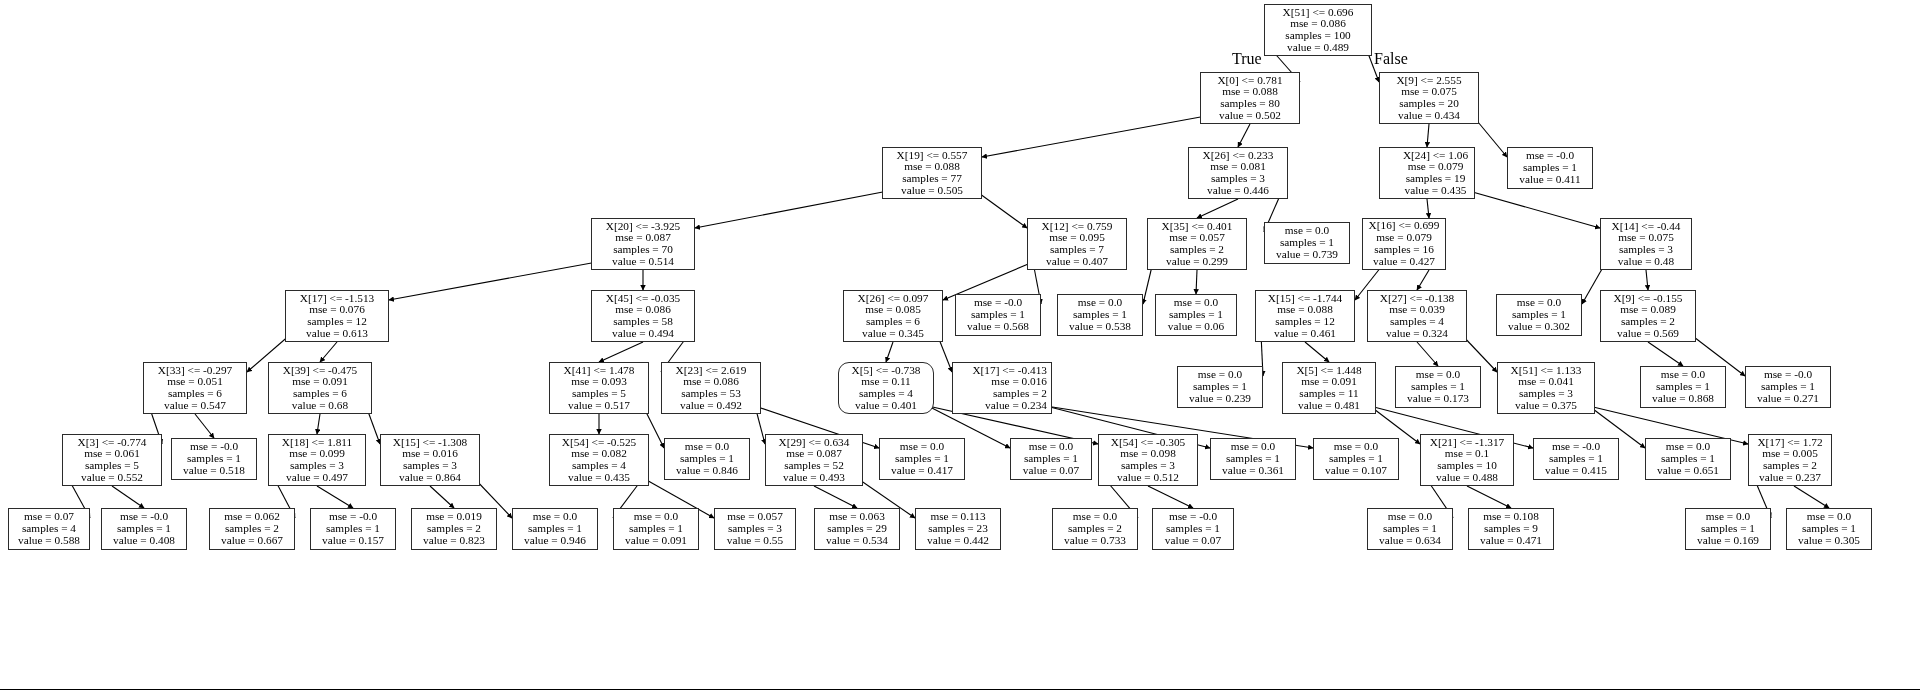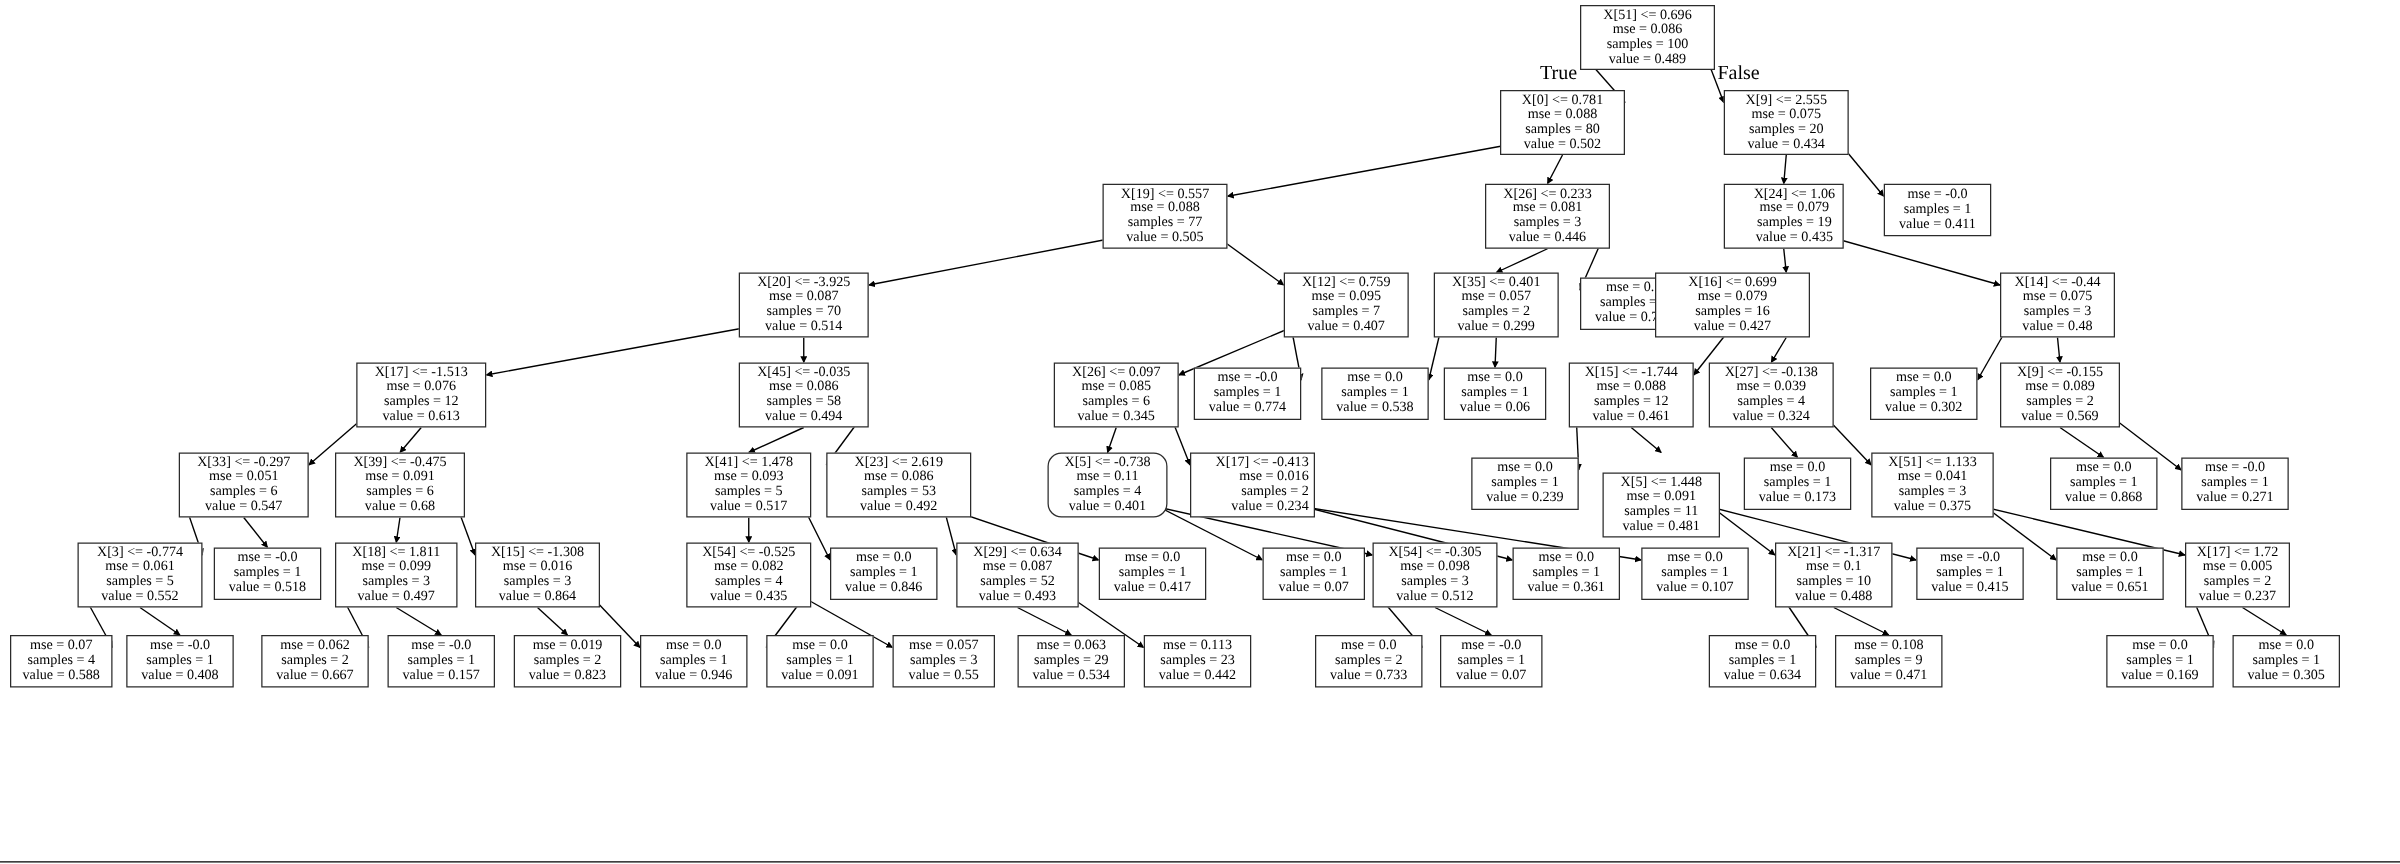--- a/index.html
+++ b/index.html
@@ -193,21 +193,21 @@
         <span class="ln">X[35] &lt;= 0.401</span>
         <span class="ln">mse = 0.057</span>
         <span class="ln">samples = 2</span>
         <span class="ln">value = 0.299</span>
       </div>
       <div class="node" style="left: 1264px; top: 222px; width: 86px; height: 42px;">
         <span class="ln">mse = 0.0</span>
         <span class="ln">samples = 1</span>
         <span class="ln">value = 0.739</span>
       </div>
-      <div class="node" style="left: 1324px; top: 218px; width: 124px; height: 52px;">
+      <div class="node" style="left: 1362px; top: 218px; width: 84px; height: 52px; justify-content: space-between;">
         <span class="ln">X[16] &lt;= 0.699</span>
         <span class="ln">mse = 0.079</span>
         <span class="ln">samples = 16</span>
         <span class="ln">value = 0.427</span>
       </div>
       <div class="node" style="left: 1600px; top: 218px; width: 92px; height: 52px;">
         <span class="ln">X[14] &lt;= -0.44</span>
         <span class="ln">mse = 0.075</span>
         <span class="ln">samples = 3</span>
         <span class="ln">value = 0.48</span>
@@ -226,21 +226,21 @@
       </div>
       <div class="node" style="left: 843px; top: 290px; width: 100px; height: 52px;">
         <span class="ln">X[26] &lt;= 0.097</span>
         <span class="ln">mse = 0.085</span>
         <span class="ln">samples = 6</span>
         <span class="ln">value = 0.345</span>
       </div>
       <div class="node" style="left: 955px; top: 294px; width: 86px; height: 42px;">
         <span class="ln">mse = -0.0</span>
         <span class="ln">samples = 1</span>
-        <span class="ln">value = 0.774</span>
+        <span class="ln">value = 0.568</span>
       </div>
       <div class="node" style="left: 1057px; top: 294px; width: 86px; height: 42px;">
         <span class="ln">mse = 0.0</span>
         <span class="ln">samples = 1</span>
         <span class="ln">value = 0.538</span>
       </div>
       <div class="node" style="left: 1155px; top: 294px; width: 82px; height: 42px;">
         <span class="ln">mse = 0.0</span>
         <span class="ln">samples = 1</span>
         <span class="ln">value = 0.06</span>
@@ -279,21 +279,21 @@
         <span class="ln">mse = 0.091</span>
         <span class="ln">samples = 6</span>
         <span class="ln">value = 0.68</span>
       </div>
       <div class="node" style="left: 549px; top: 362px; width: 100px; height: 52px;">
         <span class="ln">X[41] &lt;= 1.478</span>
         <span class="ln">mse = 0.093</span>
         <span class="ln">samples = 5</span>
         <span class="ln">value = 0.517</span>
       </div>
-      <div class="node" style="left: 661px; top: 362px; width: 116px; height: 52px;">
+      <div class="node" style="left: 661px; top: 362px; width: 100px; height: 52px;">
         <span class="ln">X[23] &lt;= 2.619</span>
         <span class="ln">mse = 0.086</span>
         <span class="ln">samples = 53</span>
         <span class="ln">value = 0.492</span>
       </div>
       <div class="node" style="left: 838px; top: 362px; width: 96px; height: 52px; border-radius: 11px;">
         <span class="ln">X[5] &lt;= -0.738</span>
         <span class="ln">mse = 0.11</span>
         <span class="ln">samples = 4</span>
         <span class="ln">value = 0.401</span>
@@ -302,21 +302,21 @@
         <span class="ln">X[17] &lt;= -0.413</span>
         <span class="ln">mse = 0.016</span>
         <span class="ln">samples = 2</span>
         <span class="ln">value = 0.234</span>
       </div>
       <div class="node" style="left: 1177px; top: 366px; width: 86px; height: 42px;">
         <span class="ln">mse = 0.0</span>
         <span class="ln">samples = 1</span>
         <span class="ln">value = 0.239</span>
       </div>
-      <div class="node" style="left: 1282px; top: 362px; width: 94px; height: 52px; margin-top: 16px;">
+      <div class="node" style="left: 1282px; top: 362px; width: 94px; height: 52px;">
         <span class="ln">X[5] &lt;= 1.448</span>
         <span class="ln">mse = 0.091</span>
         <span class="ln">samples = 11</span>
         <span class="ln">value = 0.481</span>
       </div>
       <div class="node" style="left: 1395px; top: 366px; width: 86px; height: 42px;">
         <span class="ln">mse = 0.0</span>
         <span class="ln">samples = 1</span>
         <span class="ln">value = 0.173</span>
       </div>

